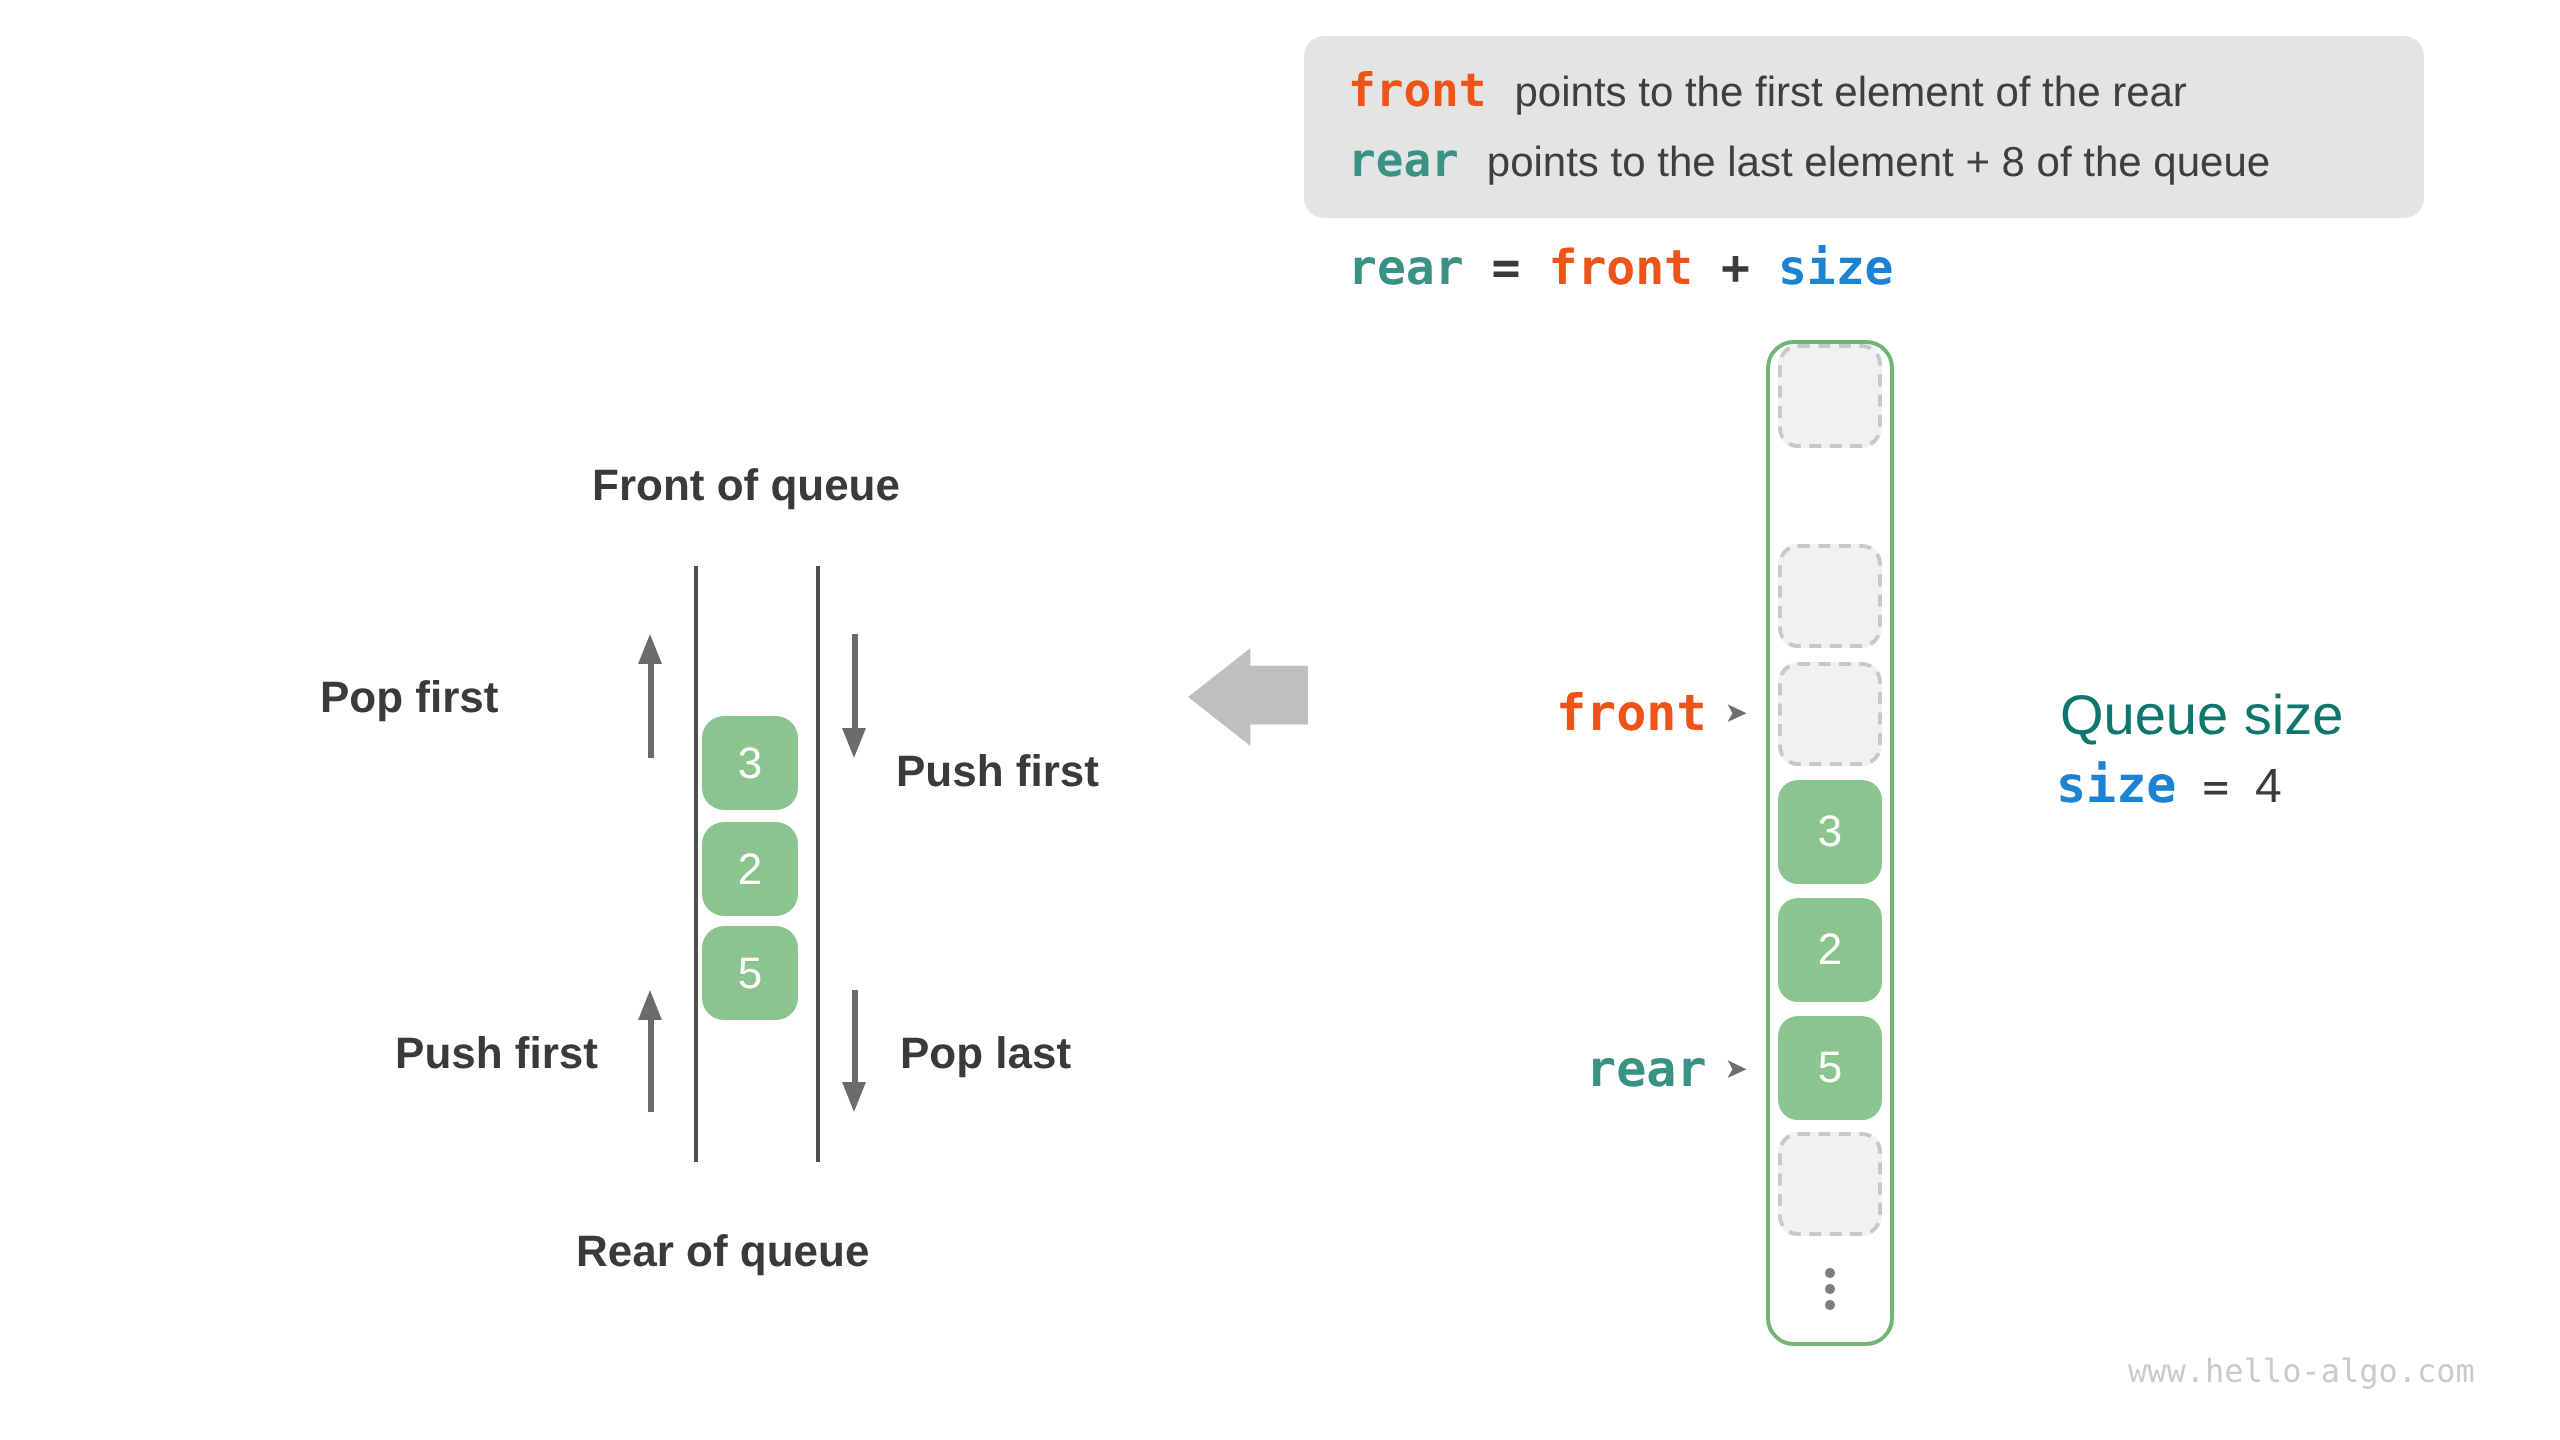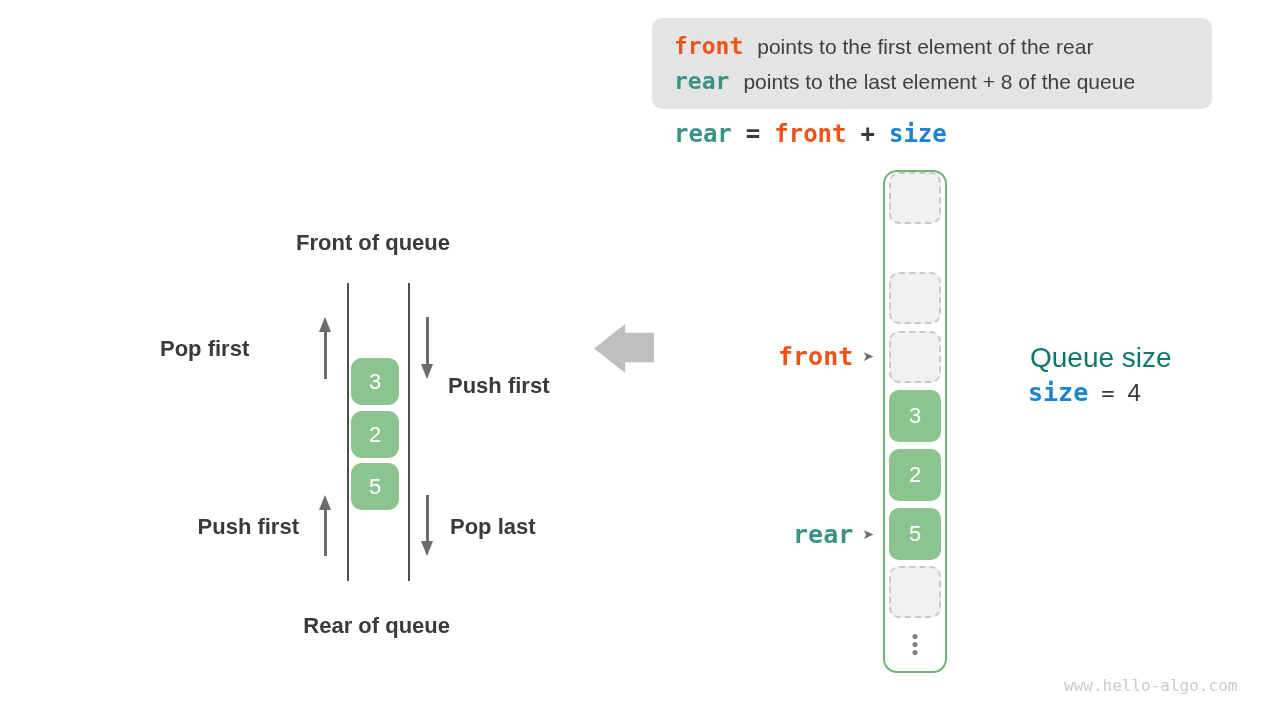--- a/index.html
+++ b/index.html
@@ -31,21 +31,21 @@
   .eq-token { margin-right:14px; }
   .eq-token:last-child { margin-right:0; }
   .tok-teal   { color:#3A9287; }
   .tok-orange { color:#EE5317; }
   .tok-blue   { color:#1C82D2; }
   .tok-dark   { color:#3A3A3A; }
 
   
   .blabel { position:absolute; font-weight:bold; font-size:22px; color:#3A3A3A; white-space:nowrap; }
   .lbl-front-queue { left:293px; top:230px; width:160px; text-align:center; }
-  .lbl-rear-queue  { left:288px; top:613px; width:162px; text-align:right; }
+  .lbl-rear-queue  { left:288px; top:613px; width:162px; text-align:left; }
   .lbl-pop-first   { left:160px; top:336px; width:138px; text-align:left; }
   .lbl-push-first  { left:448px; top:336px;margin-top:37px; }
   .lbl-push-last   { left:160px; top:514px; width:139px; text-align:right; }
   .lbl-pop-last    { left:450px; top:514px; }
 
   .channel-line {
     position:absolute; top:283px; width:2px; height:298px; background:#4F4F4F;
   }
   .channel-line.left  { left:347px; }
   .channel-line.right { left:408px; }

